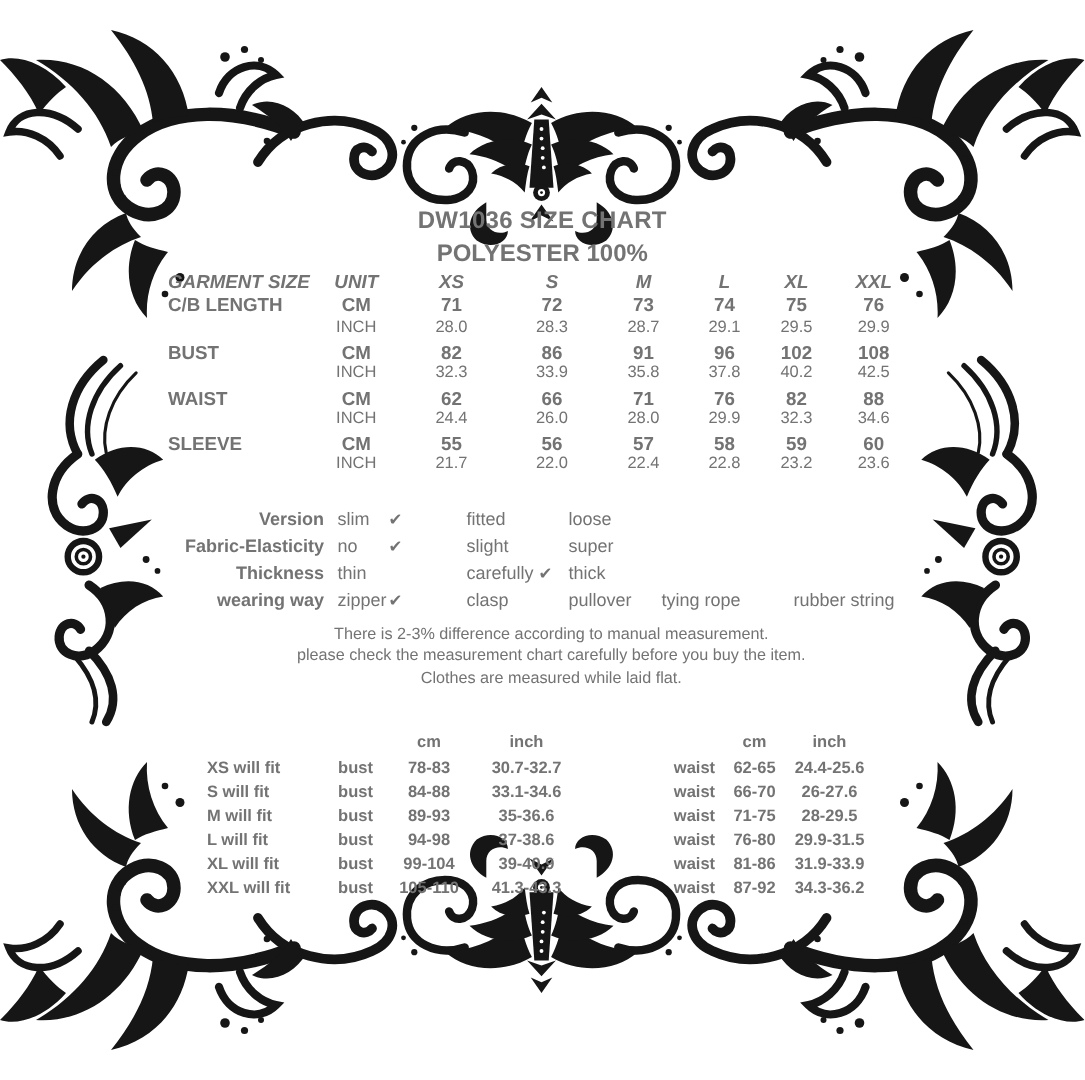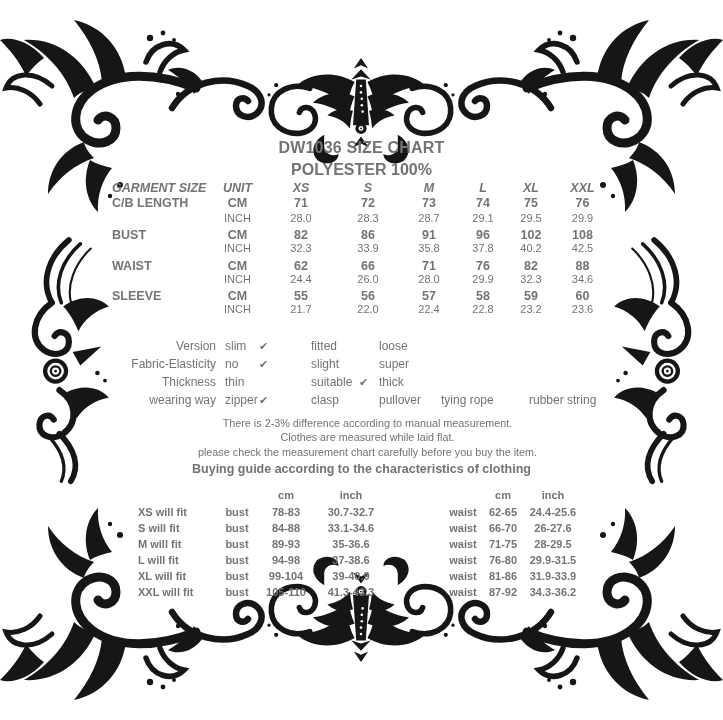--- a/index.html
+++ b/index.html
@@ -22,21 +22,21 @@
   .size-table { position:absolute; left:112px; top:181px; width:498px; }
   .size-table th, .size-table td { text-align:center; font-size:12.5px; font-weight:bold; }
   .size-table .lbl { text-align:left; }
   .size-table tr.hdr  td, .size-table tr.hdr  th { height:15px;font-style:italic; }
   .size-table tr.cm   td { height:15px; }
   .size-table tr.inch td { height:14px; font-weight:normal; font-size:11px; }
   .size-table tr.bs td { padding-top:4px; }
 
   .features { position:absolute; left:112px; top:337px; width:500px; font-size:12px; }
   .feat-row { display:flex; height:18px; align-items:center; }
-  .flabel { width:113px; text-align:right; font-weight:normal; padding-right:9px; }
+  .flabel { width:113px; text-align:right; font-weight:bold; padding-right:9px; }
   .fc { display:block; white-space:nowrap; }
   .c1 { width:34px; } .c2 { width:22px; } .c3 { width:48px;margin-left:30px; }
   .c4 { width:20px; } .c5 { width:62px; } .c6 { width:88px; } .c7 { flex:1; }
   .chk { font-size:11px; }
 
   .notes { position:absolute; left:0; right:0; top:416px; text-align:center;
            font-size:10.8px; line-height:14.4px;padding-left:12px; }
 
   .guide-title { position:absolute; left:0; right:0; top:462px; text-align:center;
                  font-size:12.5px; font-weight:bold; }
@@ -272,45 +272,44 @@
         <span class="fc c3">slight</span>
         <span class="fc c4 chk"></span>
         <span class="fc c5">super</span>
         <span class="fc c6"></span>
         <span class="fc c7"></span>
       </div>
       <div class="feat-row">
         <span class="flabel">Thickness</span>
         <span class="fc c1">thin</span>
         <span class="fc c2 chk"></span>
-        <span class="fc c3">suitable</span>
+        <span class="fc c3">carefully</span>
         <span class="fc c4 chk">✔</span>
         <span class="fc c5">thick</span>
         <span class="fc c6"></span>
         <span class="fc c7"></span>
       </div>
       <div class="feat-row">
         <span class="flabel">wearing way</span>
         <span class="fc c1">zipper</span>
         <span class="fc c2 chk">✔</span>
         <span class="fc c3">clasp</span>
         <span class="fc c4 chk"></span>
         <span class="fc c5">pullover</span>
         <span class="fc c6">tying rope</span>
         <span class="fc c7">rubber string</span>
       </div>
     </div>
 
     <div class="notes">
       <div>There is 2-3% difference according to manual measurement.</div>
+      <div>please check the measurement chart carefully before you buy the item.</div>
       <div>Clothes are measured while laid flat.</div>
-      <div>please check the measurement chart carefully before you buy the item.</div>
     </div>
 
-    <div class="guide-title">Buying guide according to the characteristics of clothing</div>
 
     <table class="guide-table">
       <colgroup>
         <col style="width:70px">
           <col style="width:58px">
           <col style="width:40px">
           <col style="width:90px">
         <col style="width:48px">
           <col style="width:38px">
           <col style="width:42px">

